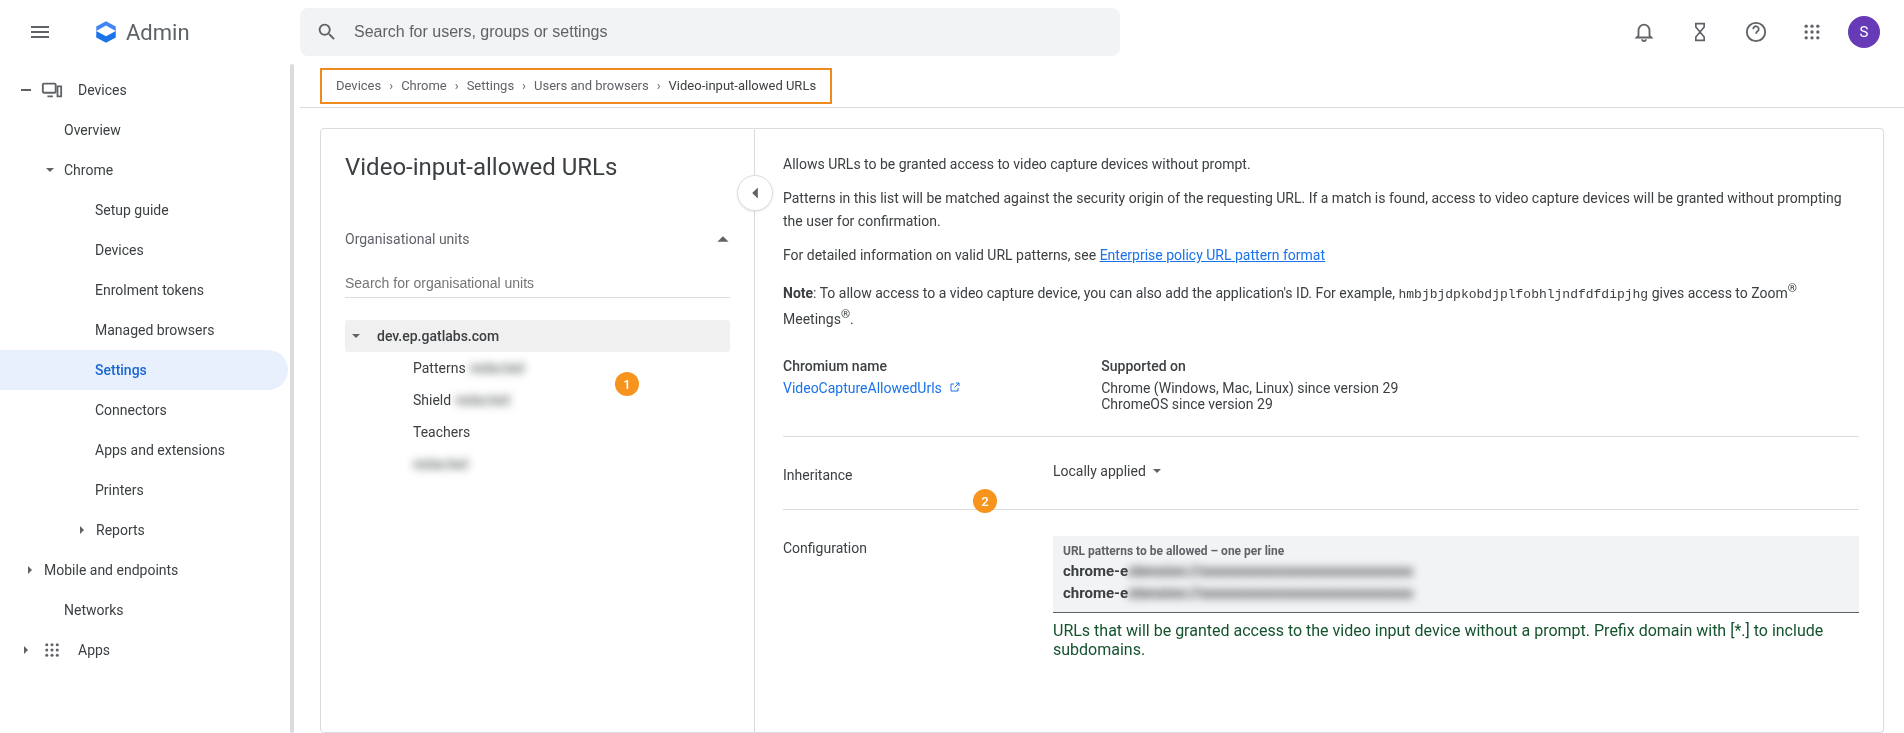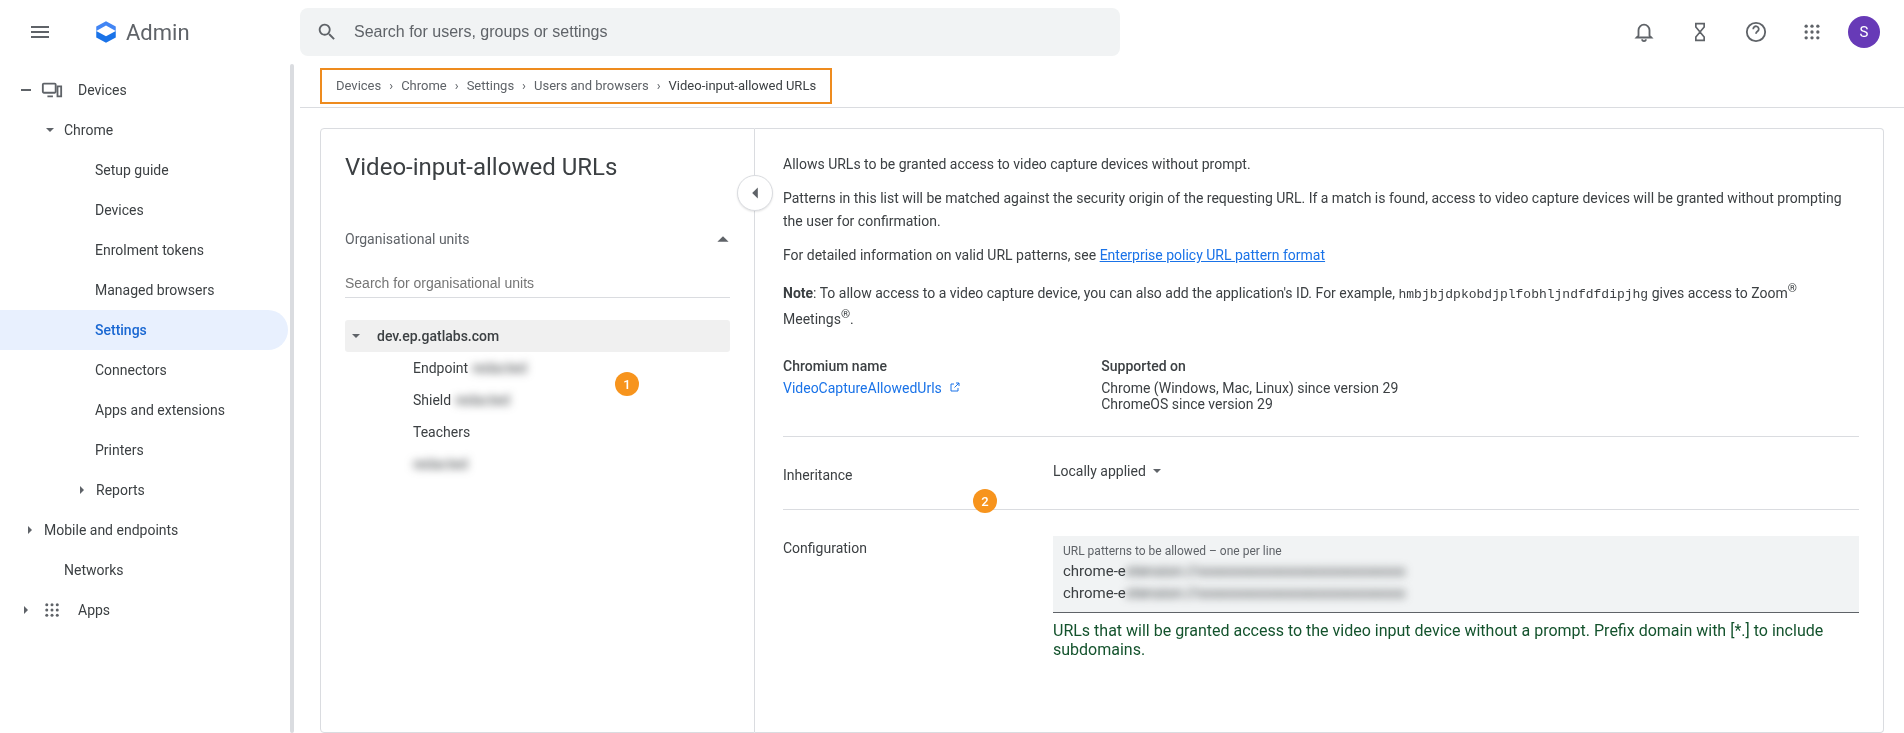--- a/index.html
+++ b/index.html
@@ -261,20 +261,21 @@
 .field-label { width: 270px; color: #3c4043; padding-top: 4px; }
 .field-value { flex: 1; position: relative; }
 .inherit-select {
   display: flex; align-items: center; gap: 6px;
   color: #3c4043; cursor: pointer;
 }
 .config-box {
   background: #f1f3f4;
   padding: 8px 10px 8px 10px;
   border-bottom: 1px solid #5f6368;
+  font-weight: bold;
 }
 .config-placeholder { font-size: 12px; color: #5f6368; margin-bottom: 2px; }
 .config-line {
   font-size: 15px;
   color: #3c4043;
   padding: 2px 0;
 }
 .config-help {
   font-size: 16px;
   color: #14532d;
@@ -355,20 +356,23 @@
       </span>
       <span class="icon-slot">
         <svg width="22" height="22" viewBox="0 0 24 24" fill="none" stroke="#5f6368" stroke-width="2">
             <rect x="2" y="5" width="14" height="10" rx="1"></rect>
             <path d="M7 19h6M18 8h4v11h-4z"></path>
           </svg>
       </span>
       <span>Devices</span>
     </div>
 
+    <div class="sidebar-item indent-1 no-caret">
+      <span>Overview</span>
+    </div>
 
     <div class="sidebar-item indent-1">
       <span class="caret">
         <svg width="10" height="10" viewBox="0 0 10 10" fill="#5f6368">
             <path d="M1 3l4 4 4-4z"></path>
           </svg>
       </span>
       <span>Chrome</span>
     </div>
 
@@ -471,21 +475,21 @@
         <div class="ou-tree">
           <div class="ou-item selected" style="position:relative">
             <span class="caret">
               <svg width="10" height="10" viewBox="0 0 10 10" fill="#5f6368">
                   <path d="M1 3l4 4 4-4z"></path>
                 </svg>
             </span>
             <span>dev.ep.gatlabs.com</span>
           </div>
           <div class="ou-item child">
-            <span>Endpoint</span>
+            <span>Patterns</span>
             <span class="blur-span" style="margin-left:4px">redacted</span>
           </div>
           <div class="ou-item child">
             <span>Shield</span>
             <span class="blur-span" style="margin-left:4px">redacted</span>
           </div>
           <div class="ou-item child">
             <span>Teachers</span>
           </div>
           <div class="ou-item child">

